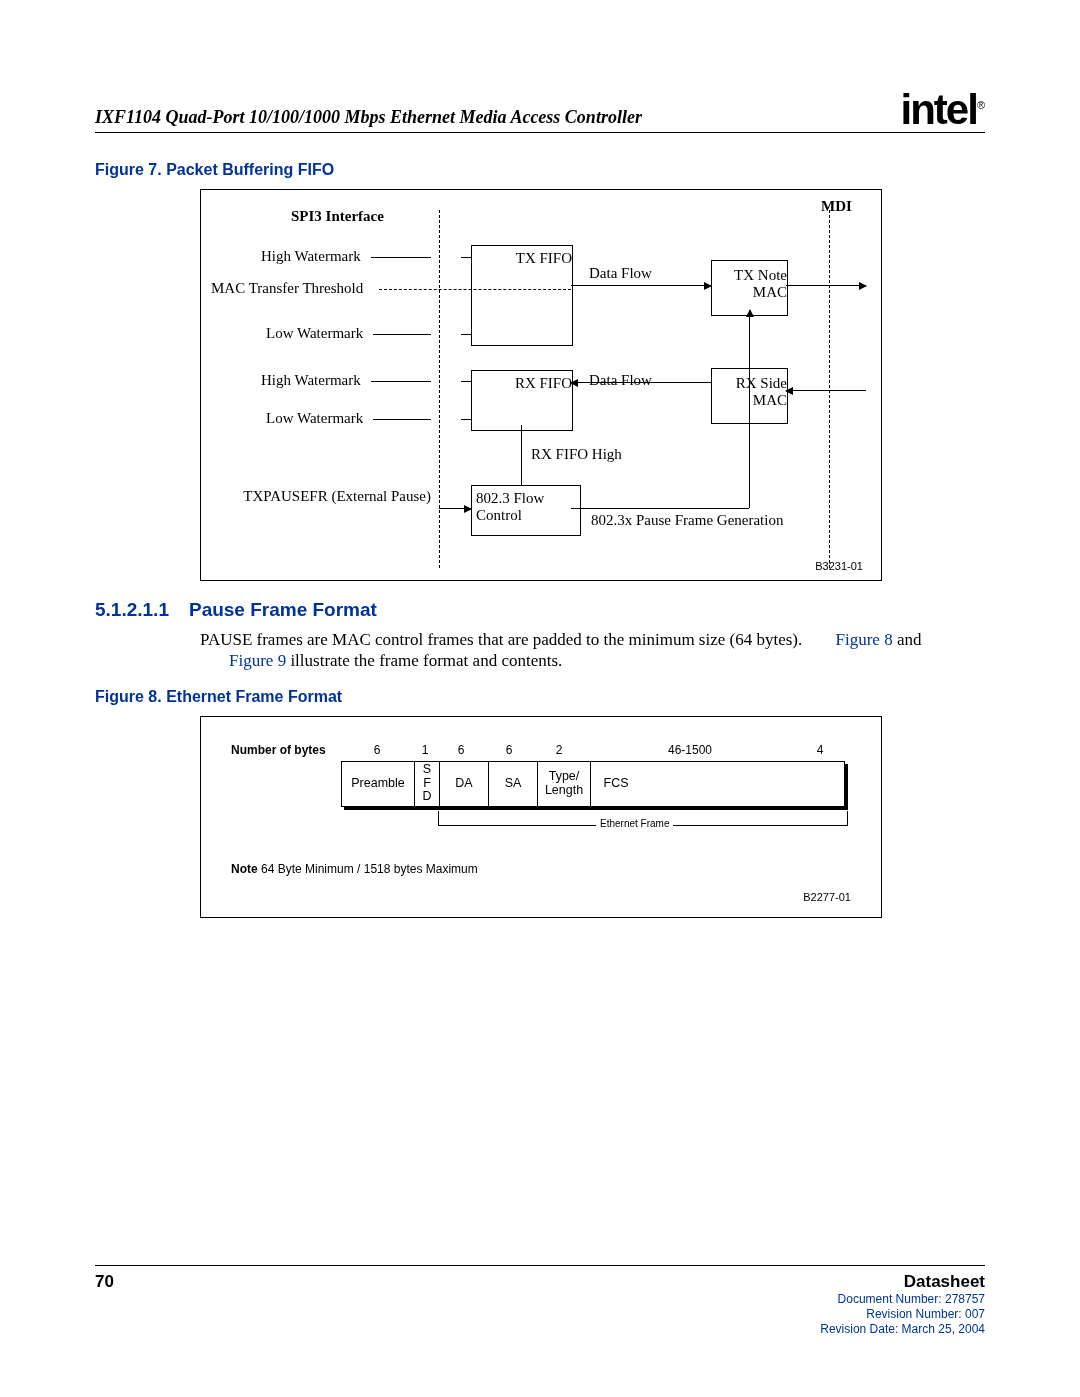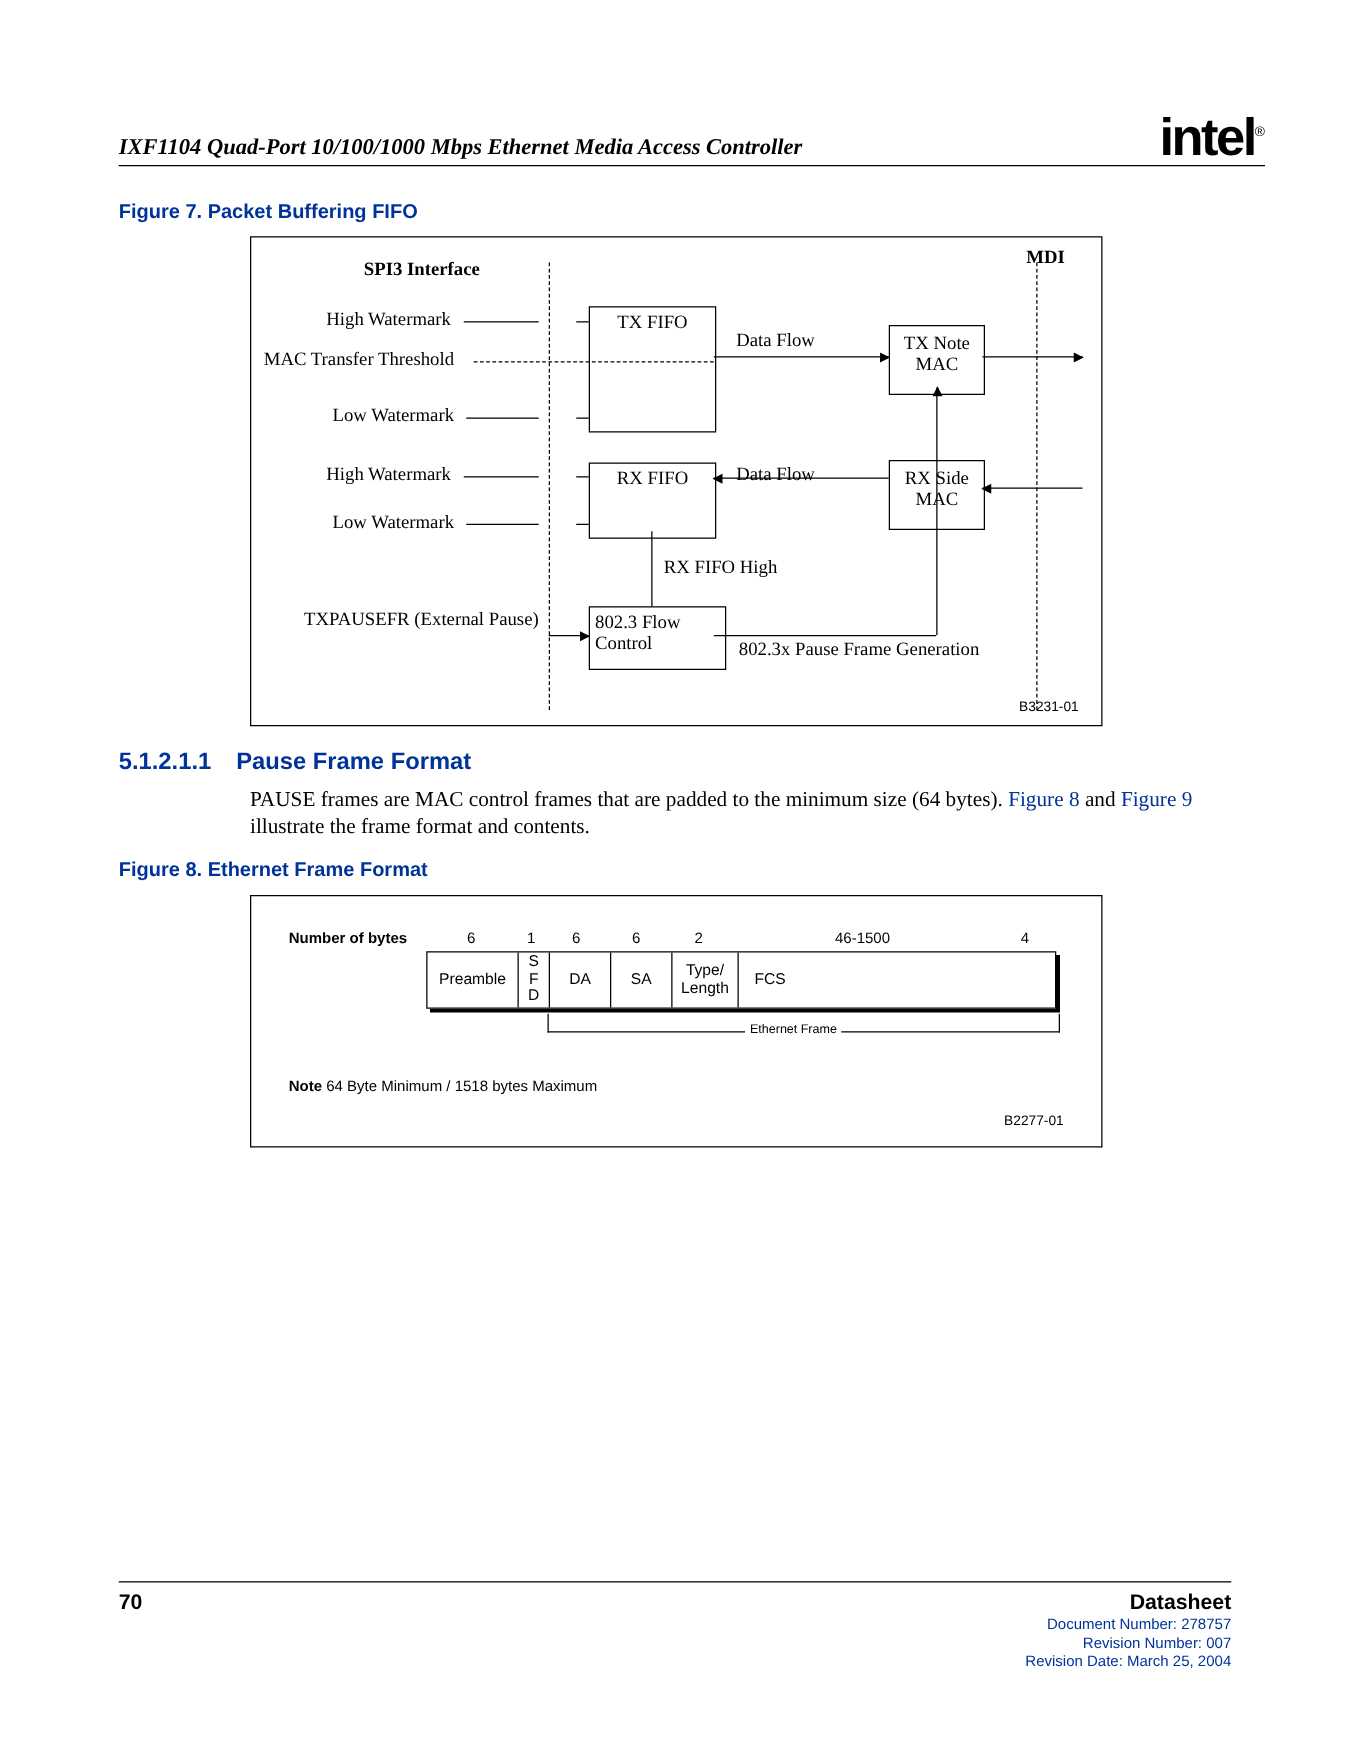--- a/index.html
+++ b/index.html
@@ -7,21 +7,21 @@
     padding: 0;
     background: #fff;
     font-family: "Times New Roman", Times, serif;
     color: #000;
     width: 1080px;
     height: 1397px;
     position: relative;
     box-sizing: border-box;
   }
   .page {
-    padding: 80px 68px 40px 95px;
+    padding: 80px 95px 40px 95px;
     box-sizing: border-box;
     position: relative;
     height: 100%;
   }
   .header-row {
     display: flex;
     align-items: flex-end;
     justify-content: space-between;
     border-bottom: 1.5px solid #000;
     padding-bottom: 4px;
@@ -60,32 +60,32 @@
     font-size: 19px;
     margin: 18px 0 8px 0;
   }
   .section-num { display:inline-block; margin-right:20px;}
   .body-text {
     font-size: 17px;
     line-height: 1.25;
     margin: 0 0 16px 0;
     margin-left: 105px;
   }
-  .figref { color:#003399; }
+  .figref { color:#003399;margin-left:29px; }
   
   .fig7 {
     margin-left: 105px;
     border: 1.5px solid #000;
     width: 680px;
     height: 390px;
     position: relative;
     font-size: 15px;
   }
   .fig7 .lbl { position:absolute; white-space:nowrap; }
-  .fig7 .box { position:absolute; border:1px solid #000; background:#fff; text-align:center; padding-top:4px; font-size:15px;}
+  .fig7 .box { position:absolute; border:1px solid #000; background:#fff; text-align:right; padding-top:4px; font-size:15px;}
   .fig7 .vline { position:absolute; border-left:1px dashed #000; }
   .fig7 .hline { position:absolute; border-top:1px solid #000; }
   .fig7 .hdash { position:absolute; border-top:1px dashed #000; }
   .fig7 .tick { position:absolute; width:10px; border-top:1px solid #000;}
   .fig7 .arrow-r::after {
     content:""; position:absolute; right:-1px; top:-4px;
     border-left:8px solid #000; border-top:4px solid transparent; border-bottom:4px solid transparent;
   }
   .fig7 .arrow-l::before {
     content:""; position:absolute; left:-1px; top:-4px;

